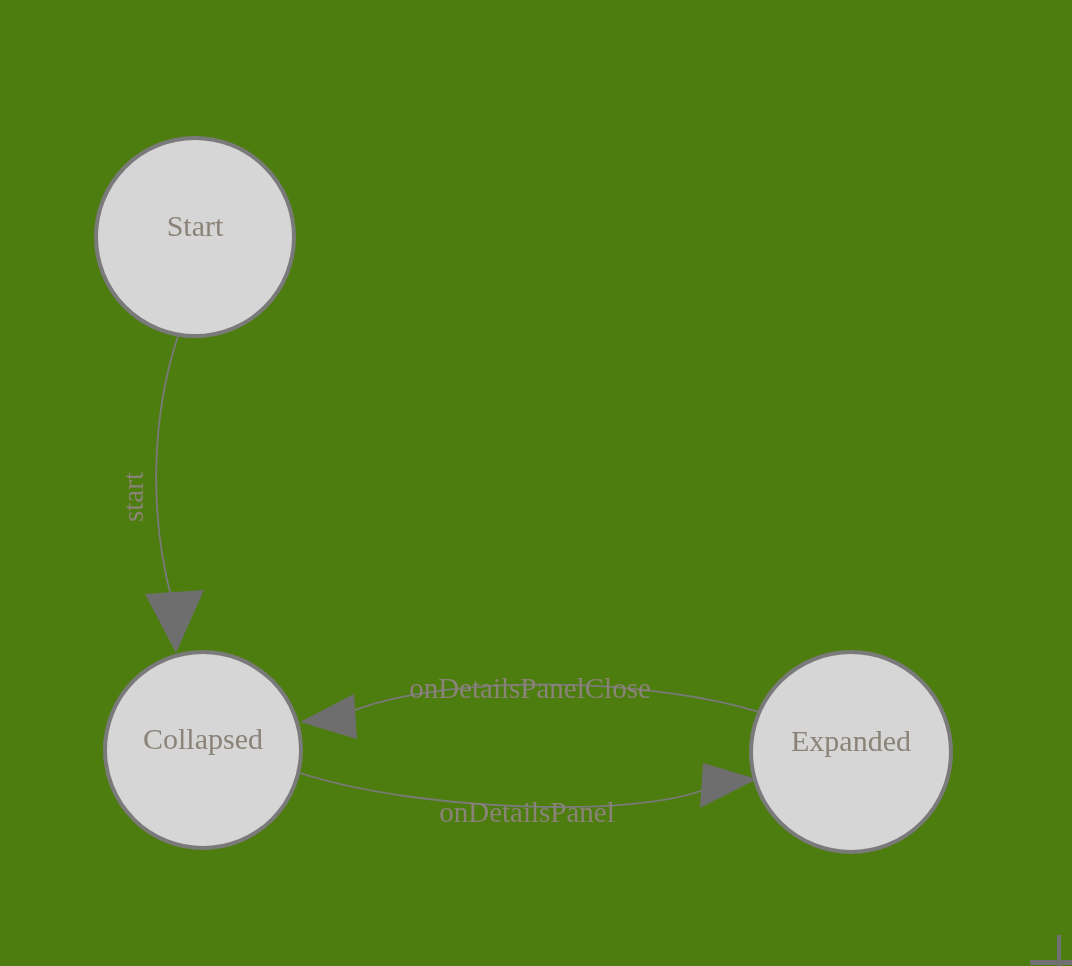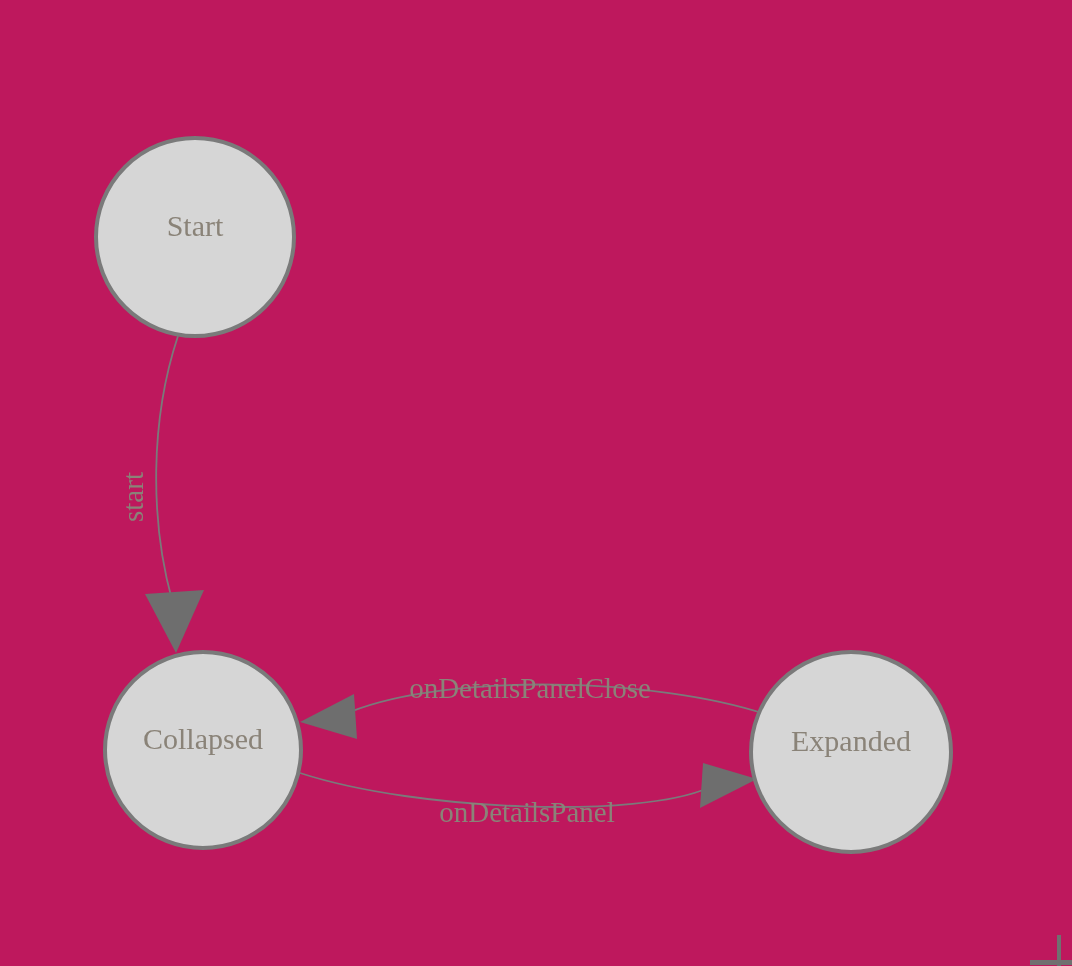--- a/index.html
+++ b/index.html
@@ -10,21 +10,21 @@
   body {
     width: 1072px;
     height: 966px;
     overflow: hidden;
     font-family: "Liberation Serif", "DejaVu Serif", serif;
   }
   #diagram-canvas {
     position: relative;
     width: 1072px;
     height: 966px;
-    background: #be185d;
+    background: #4d7c0f;
   }
   #state-diagram-svg {
     position: absolute;
     top: 0;
     left: 0;
     width: 1072px;
     height: 966px;
   }
   .node-shape {
     fill: #d6d6d6;

